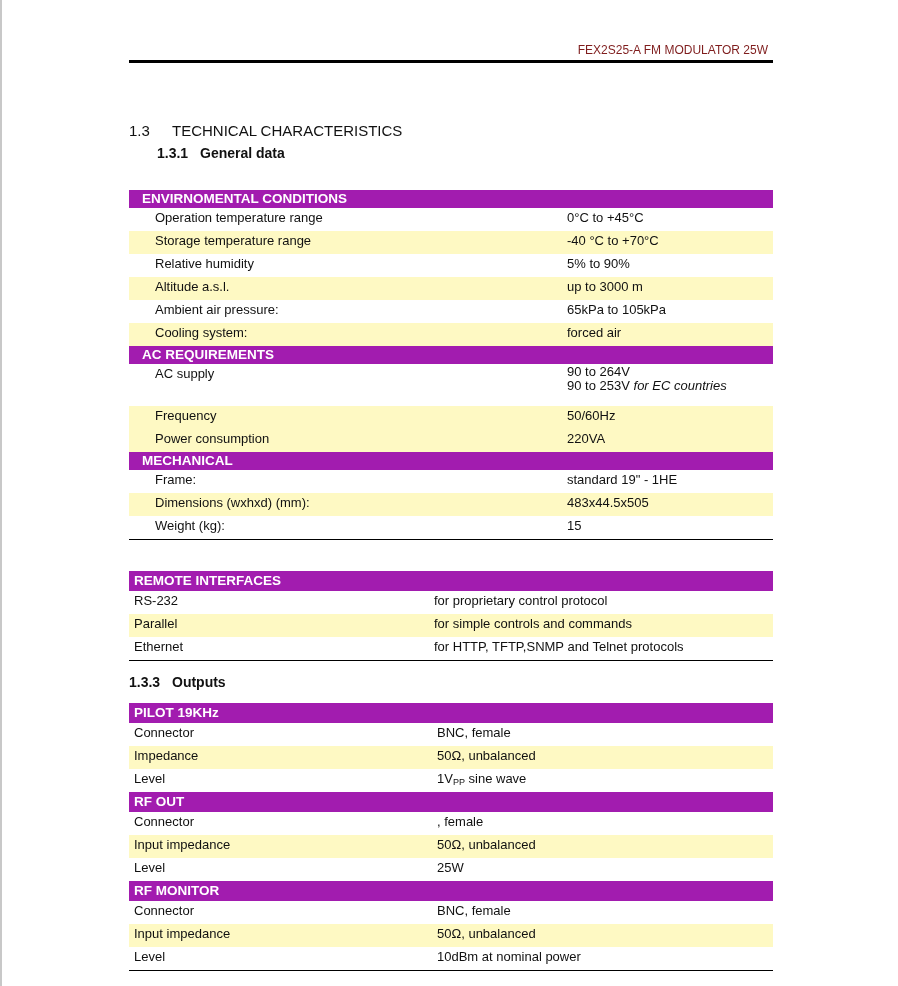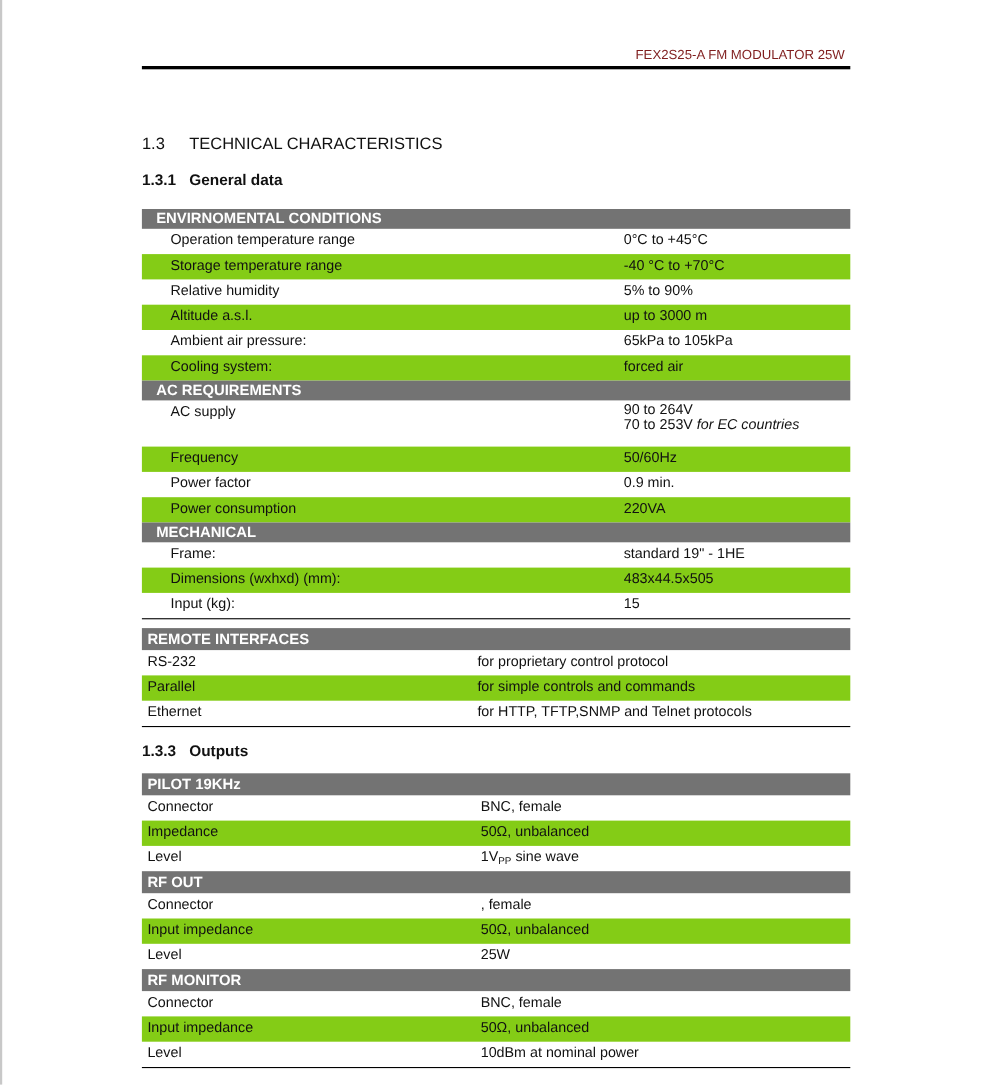--- a/index.html
+++ b/index.html
@@ -12,22 +12,22 @@
     position: absolute; left: 560px; top: 43px; width: 208px; text-align: right;
     font-size: 12px; letter-spacing: 0; color: #7f1d1d;
   }
   .header-rule { position: absolute; left: 129px; top: 60px; width: 644px; height: 3px; background: #000; }
   .h1 { position: absolute; left: 129px; top: 122px; font-size: 15px; font-weight: normal; }
   .h1 .num { display: inline-block; width: 43px; }
   .h2 { position: absolute; left: 129px; font-size: 14px; font-weight: bold; }
   .h2 .num { display: inline-block; width: 43px; }
   .tbl { position: absolute; left: 129px; width: 644px; border-bottom: 1px solid #000; }
   .row { position: relative; height: 23px; font-size: 13px; line-height: 20px; }
-  .row.shade { background: #84cc16; }
-  .row.section { background: #737373; color: #fff; font-weight: bold; height: 18px; line-height: 18px; font-size: 13.5px; }
+  .row.shade { background: #fef9c3; }
+  .row.section { background: #a21caf; color: #fff; font-weight: bold; height: 18px; line-height: 18px; font-size: 13.5px; }
   .row .k { position: absolute; left: 26px; top: 0; }
   .row .v { position: absolute; left: 438px; top: 0; }
   .row.section .k { left: 13px; }
   .row.tall { height: 42px; }
   .row.tall .v { line-height: 14px; top: 1px; }
   .tbl2 .row .k { left: 5px; }
   .tbl2 .row .v { left: 305px; }
   .tbl2 .row.section .k { left: 5px; }
   .tbl3 .row .v { left: 308px; }
   sub.pp { font-size: 9px; vertical-align: -2px; }
@@ -38,21 +38,21 @@
 
 <div class="page-edge"></div>
 
 <div class="header-title">FEX2S25-A  FM MODULATOR 25W</div>
 <div class="header-rule"></div>
 
 <div class="h1">
   <span class="num">1.3</span><span>TECHNICAL CHARACTERISTICS</span>
 </div>
 
-<div class="h2" style="top:155px;">
+<div class="h2" style="top:145px;margin-left:28px;">
   <span class="num">1.3.1</span><span>General data</span>
 </div>
 
 <div class="tbl" style="top:190px;">
   <div class="row section">
       <span class="k">ENVIRNOMENTAL CONDITIONS</span>
     </div>
   <div class="row">
       <span class="k">Operation temperature range</span>
       <span class="v">0°C to +45°C</span>
@@ -78,49 +78,45 @@
       <span class="v">forced air</span>
     </div>
 
   <div class="row section">
       <span class="k">AC REQUIREMENTS</span>
     </div>
   <div class="row tall">
     <span class="k">AC supply</span>
     <span class="v">
       <span>90 to 264V</span><br>
-      <span>70 to 253V</span> <em>for EC countries</em>
+      <span>90 to 253V</span> <em>for EC countries</em>
     </span>
   </div>
   <div class="row shade">
       <span class="k">Frequency</span>
       <span class="v">50/60Hz</span>
-    </div>
-  <div class="row">
-      <span class="k">Power factor</span>
-      <span class="v">0.9 min.</span>
     </div>
   <div class="row shade">
       <span class="k">Power consumption</span>
       <span class="v">220VA</span>
     </div>
 
   <div class="row section">
       <span class="k">MECHANICAL</span>
     </div>
   <div class="row">
       <span class="k">Frame:</span>
       <span class="v">standard 19" - 1HE</span>
     </div>
   <div class="row shade">
       <span class="k">Dimensions (wxhxd) (mm):</span>
       <span class="v">483x44.5x505</span>
     </div>
   <div class="row">
-      <span class="k">Input (kg):</span>
+      <span class="k">Weight (kg):</span>
       <span class="v">15</span>
     </div>
 </div>
 
 <div class="h2" style="top:575px;">
   <span class="num">1.3.2</span><span>Remote interfaces</span>
 </div>
 
 <div class="tbl tbl2" style="top:571px;">
   <div class="row section" style="height:20px;line-height:20px;">

